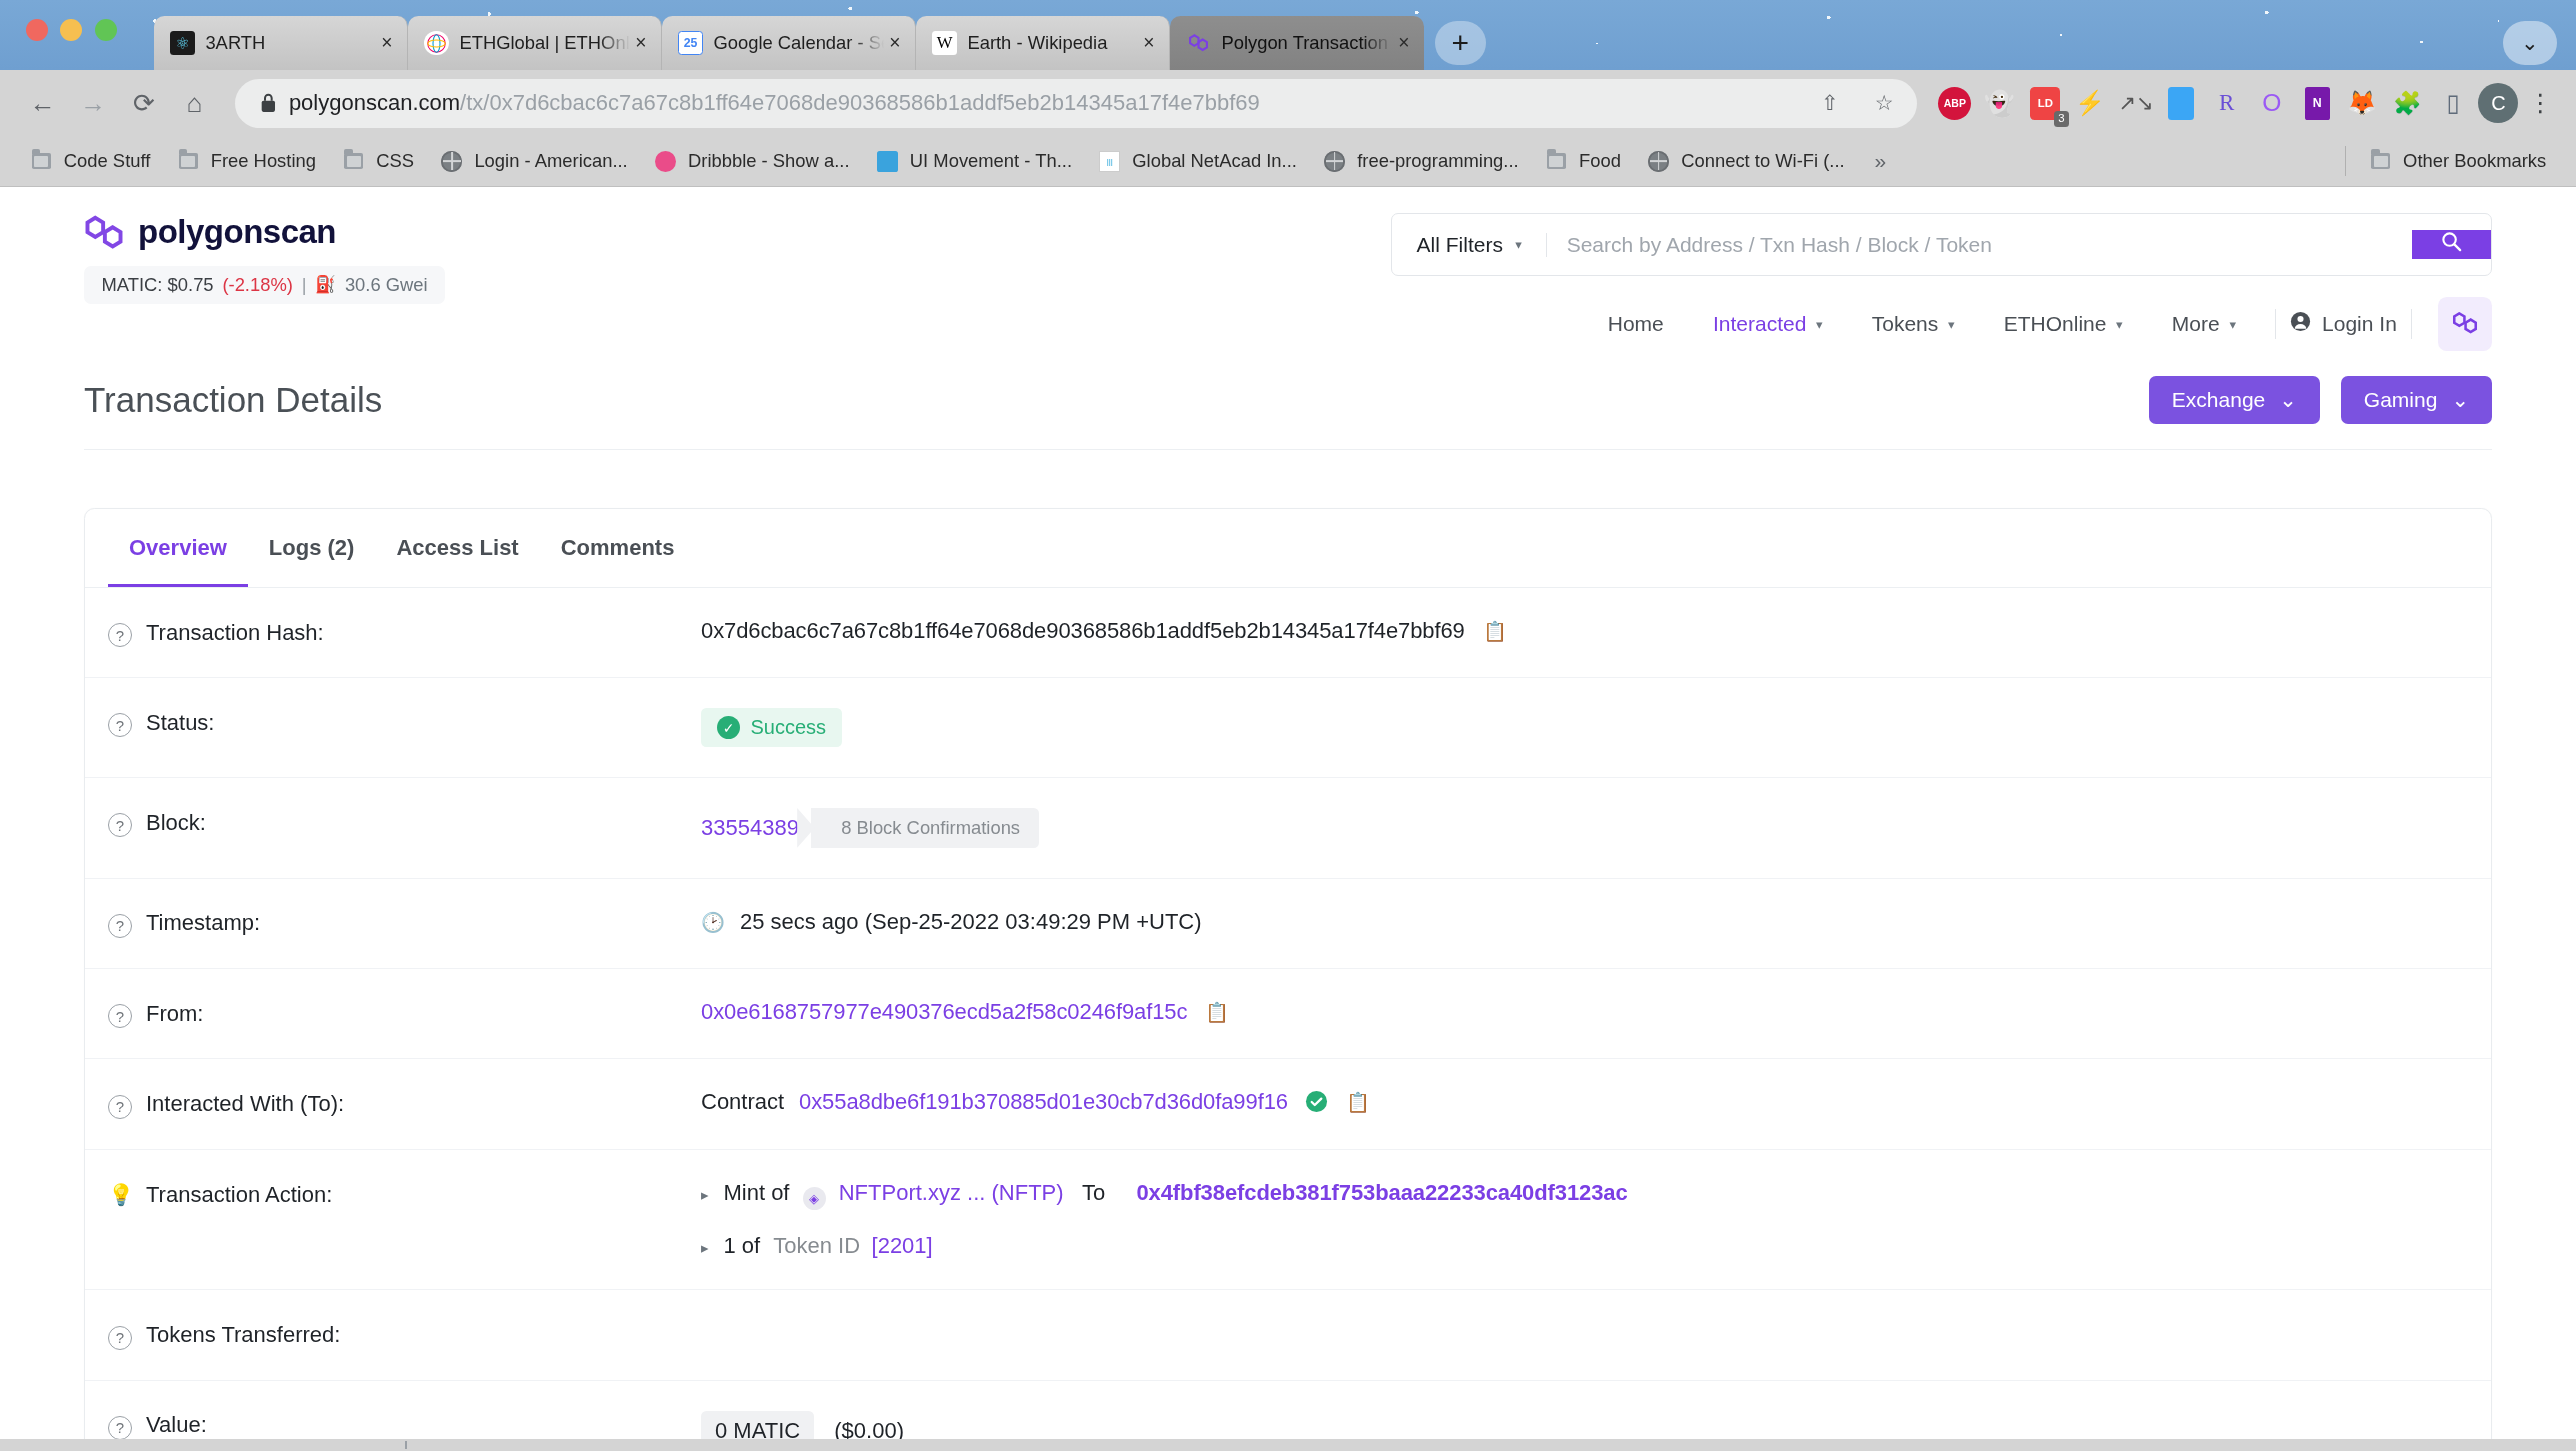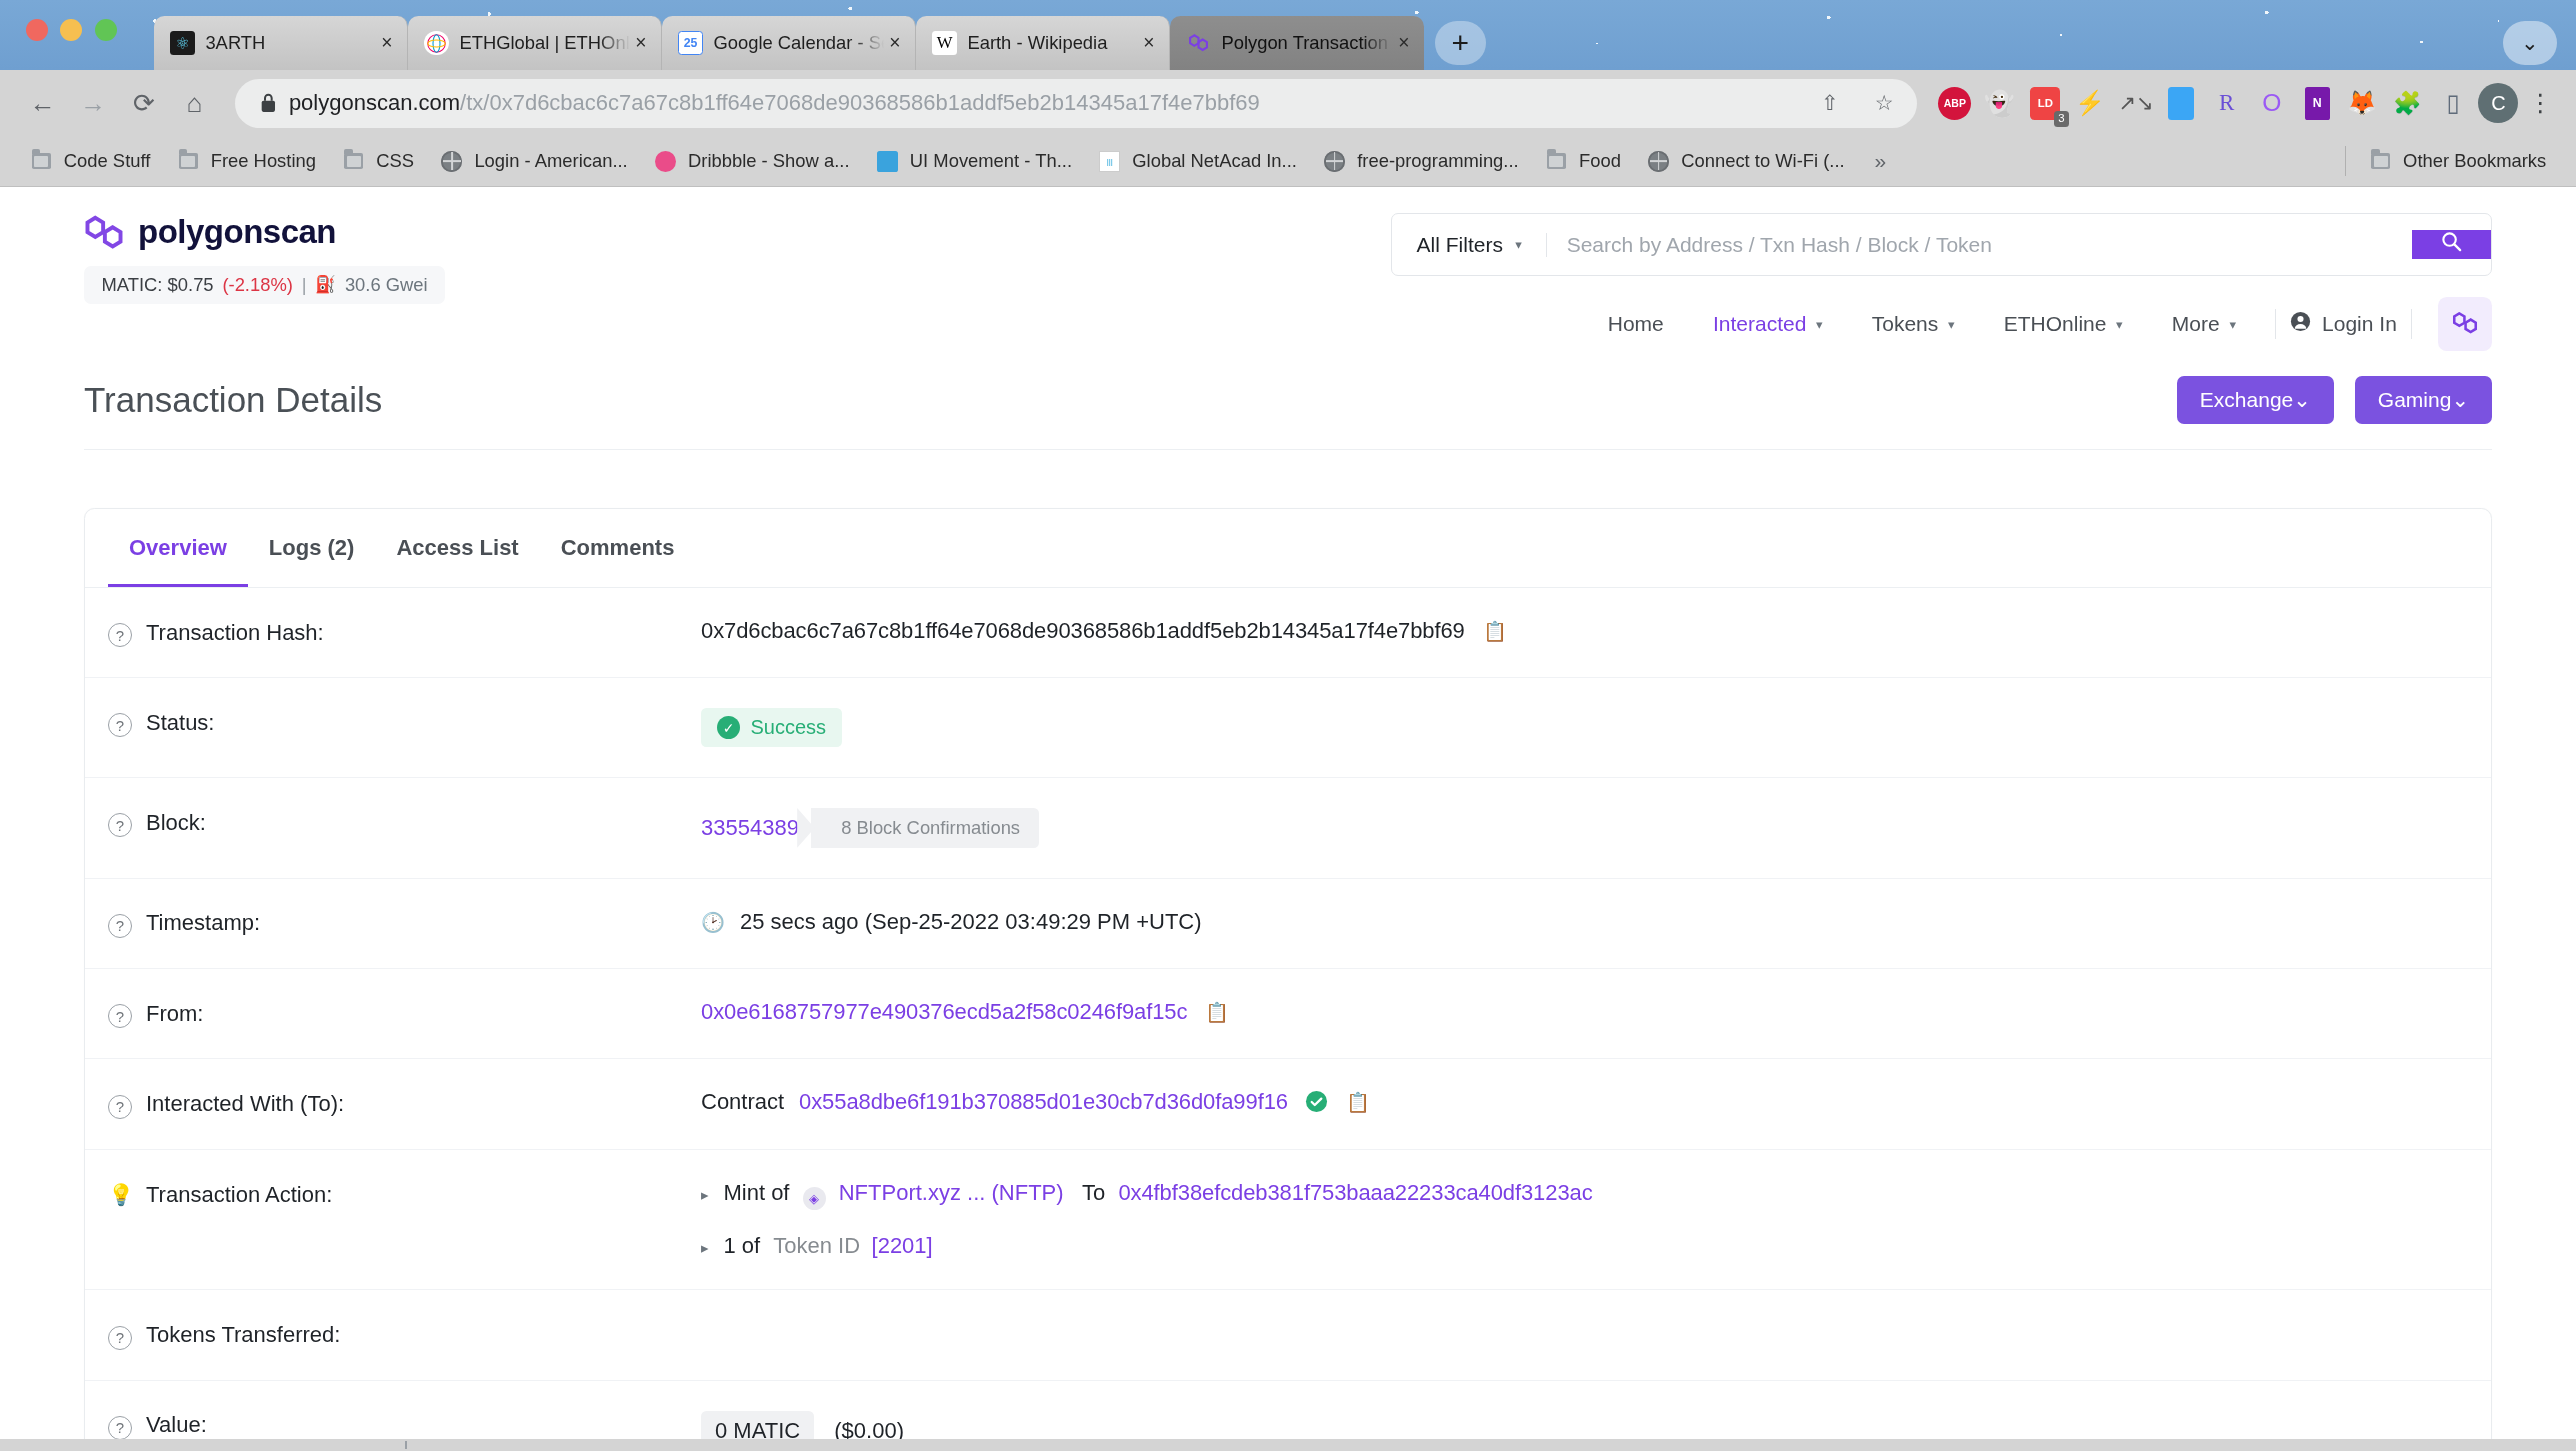--- a/index.html
+++ b/index.html
@@ -217,21 +217,21 @@
     width: 54px; height: 54px; border-radius: 8.8px; background: #f2ecfd;
     display: flex; align-items: center; justify-content: center; margin-left: 12.3px;
   }
 
   .title-row {
     padding: 24.6px 84px 0 84px; display: flex; align-items: center;
   }
   .page-title { font-size: 35px; color: #4a5056; font-weight: 400; flex: 1; }
   .pill-btn {
     background: #7b52e0; color: #fff; font-size: 21px; border-radius: 7px;
-    padding: 12.3px 23px; display: flex; align-items: center; margin-left: 21px;
+    padding: 12.3px 23px; display: flex; align-items: center; gap: 14px; margin-left: 21px;
   }
   .hr-title { margin: 24.6px 84px 0 84px; border-top: 0.9px solid #eceff2; }
 
   .card {
     margin: 58px 84px 0 84px; border: 0.9px solid #e9ecef; border-radius: 10.5px;
     background: #fff; box-shadow: 0 0.9px 1.8px rgba(0,0,0,.03);
   }
   .tabs-row { display: flex; padding: 0 23px; border-bottom: 0.9px solid #eceff2; }
   .ps-tab {
     font-size: 22px; color: #4a4f55; padding: 26px 21px 23px 21px;
@@ -659,21 +659,21 @@
           <span class="bulb">💡</span>
           <span>Transaction Action:</span>
         </div>
         <div class="row-value">
           <div>
             <span class="tri">▸</span>
             <span>Mint of</span>
             <span class="token-ico">◈</span>
             <span class="link">NFTPort.xyz ... (NFTP)</span>
             <span style="margin-left:12.3px;">To</span>
-            <span class="link mono" style="margin-left:7px;">0x4fbf38efcdeb381f753baaa22233ca40df3123ac</span>
+            <span class="link mono" style="margin-left:25px;font-weight:bold;">0x4fbf38efcdeb381f753baaa22233ca40df3123ac</span>
           </div>
           <div class="action-line2">
             <span class="tri">▸</span>
             <span>1 of</span>
             <span class="grey" style="margin-left:7px;">Token ID</span>
             <span class="link" style="margin-left:5.3px;">[2201]</span>
           </div>
         </div>
       </div>
 

